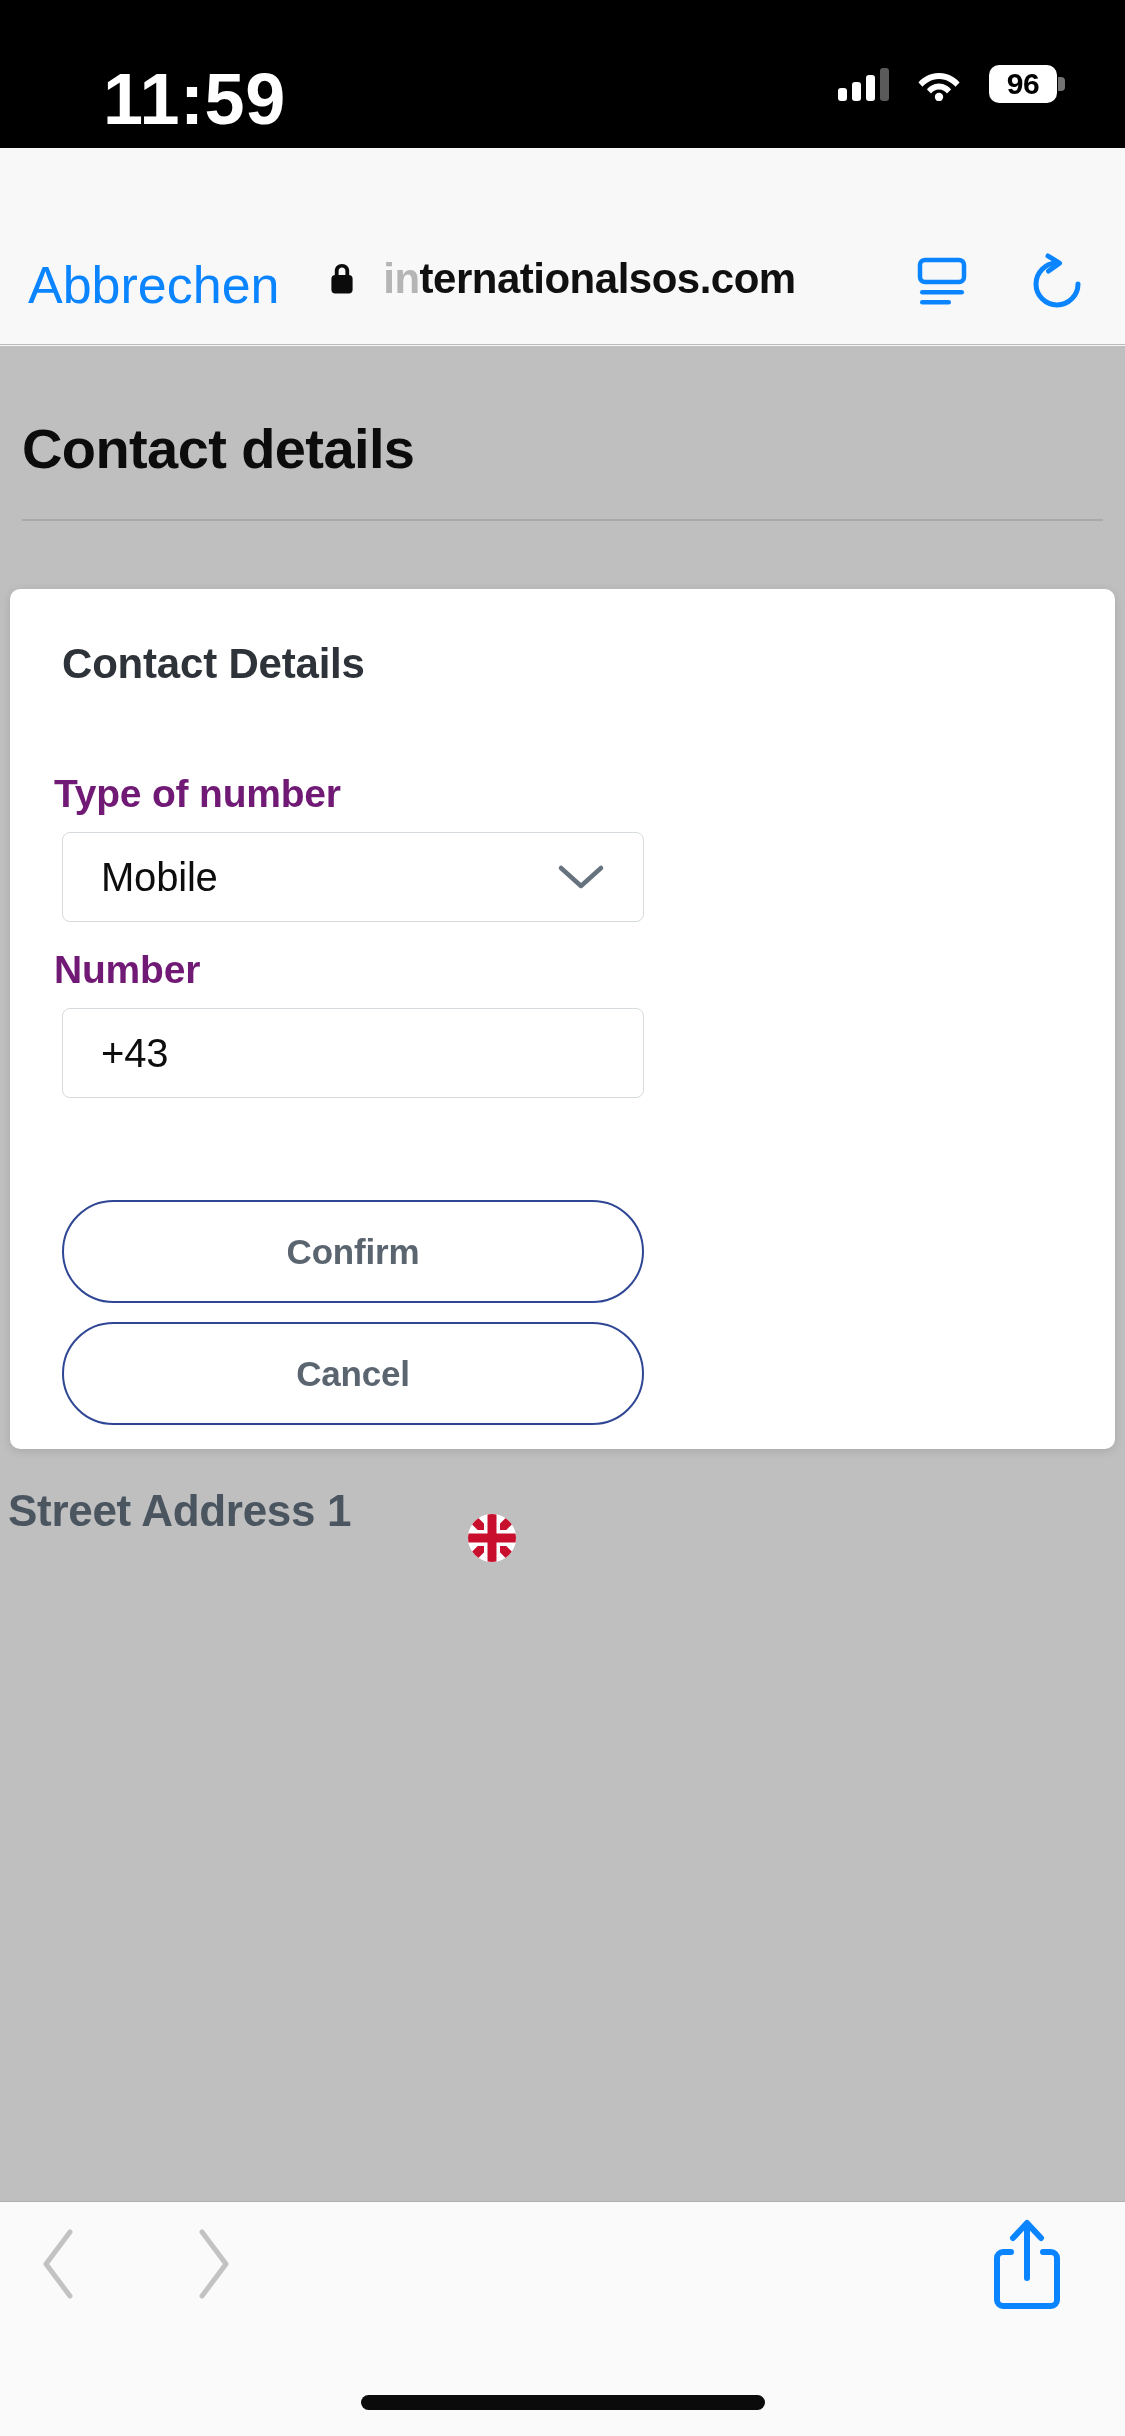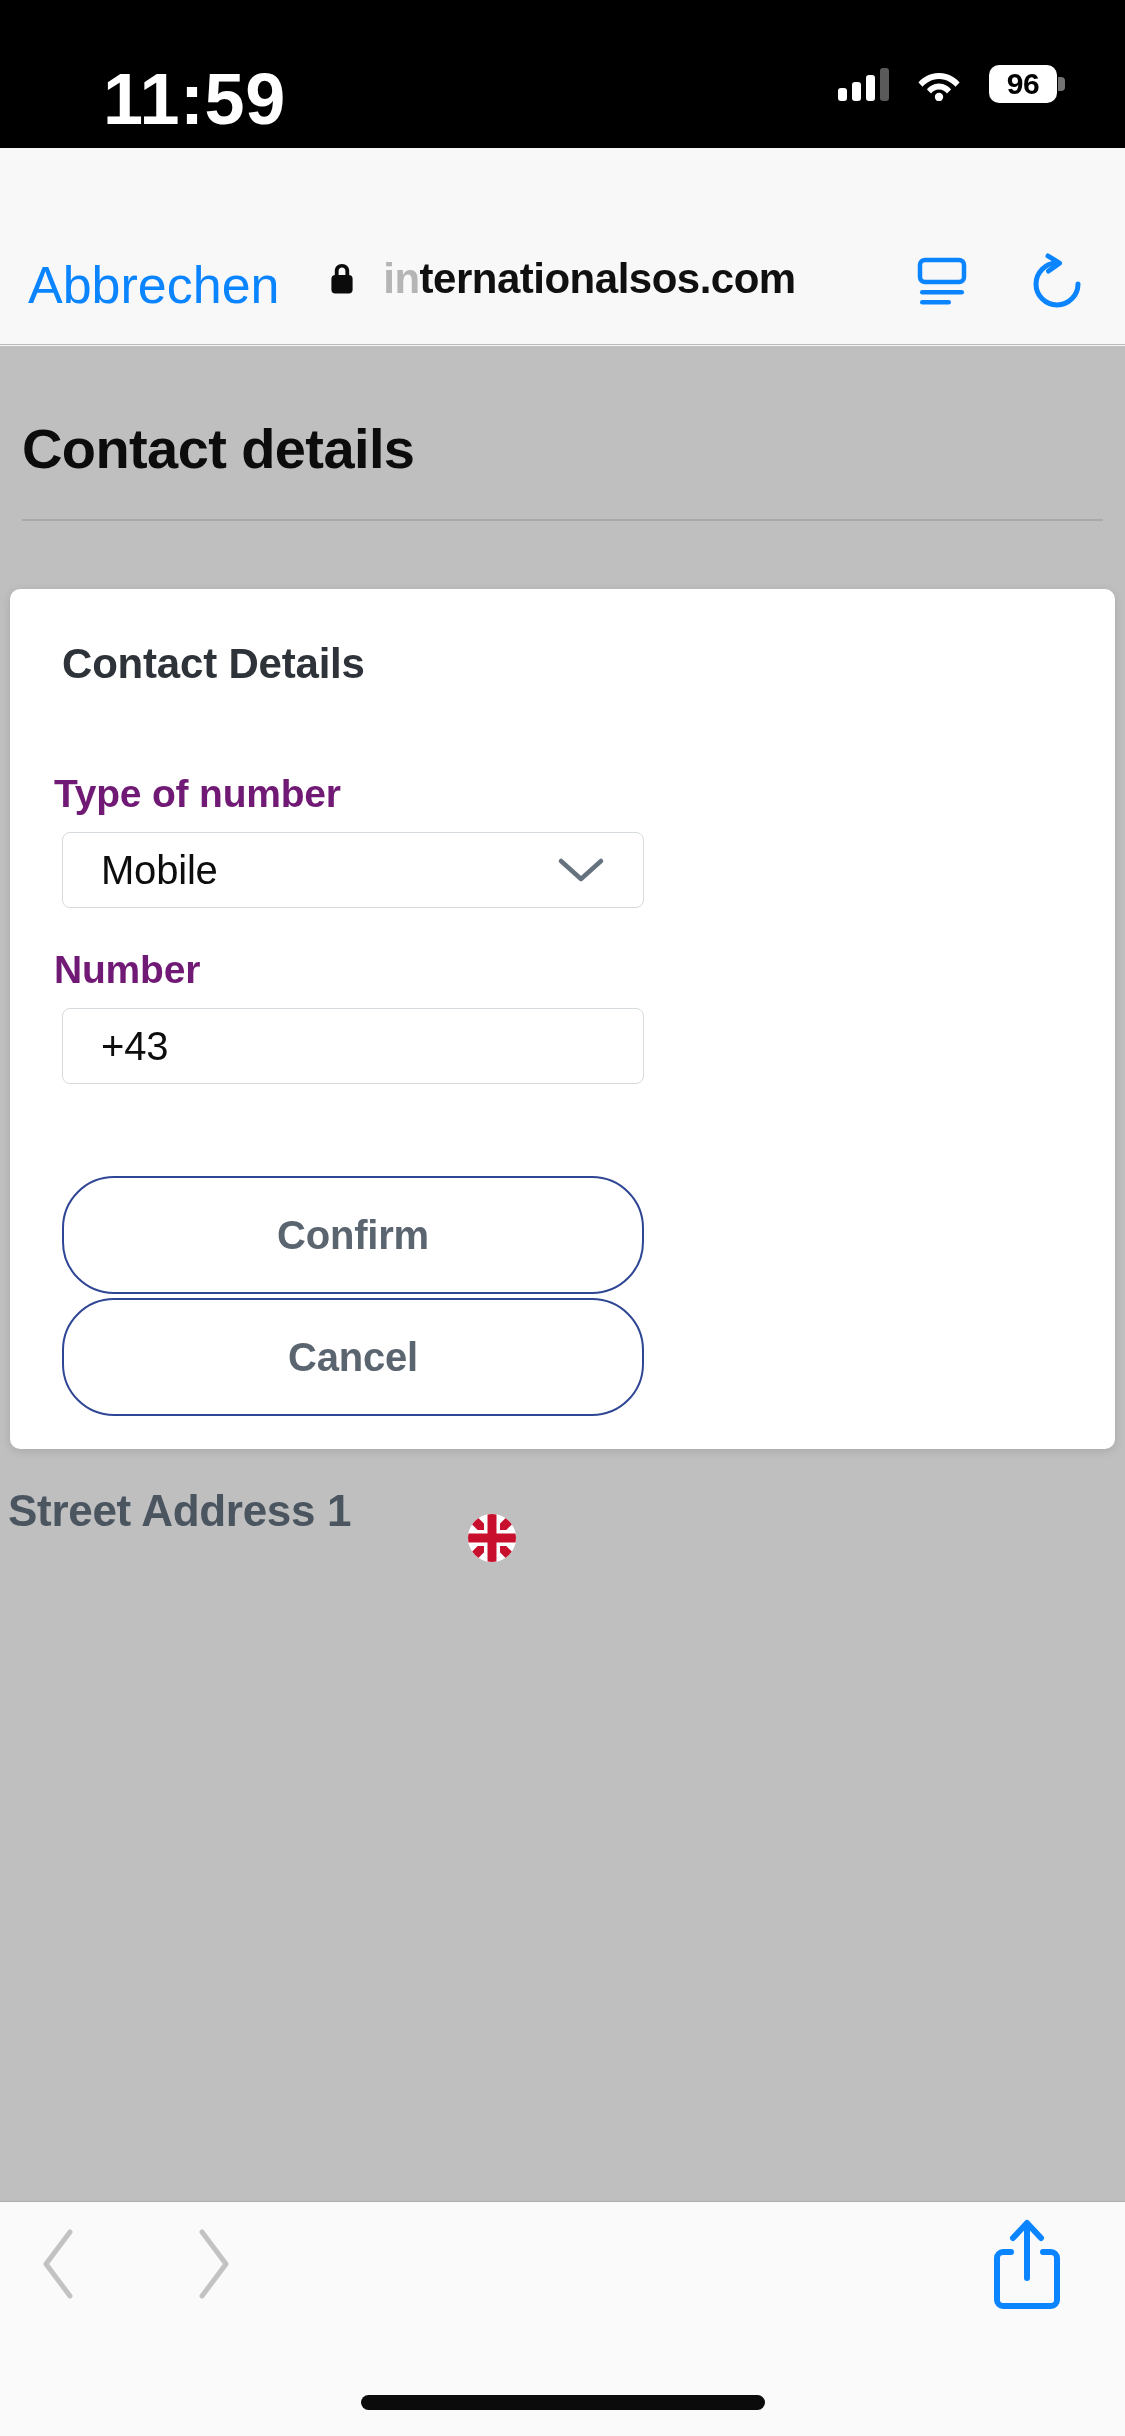--- a/index.html
+++ b/index.html
@@ -244,21 +244,21 @@
     color: #701a75;
     letter-spacing: -0.2px;
   }
   .label-type { top: 183px; }
   .label-number { top: 359px; text-align: right; }
 
   .control {
     position: absolute;
     left: 52px;
     width: 582px;
-    height: 76px;
+    height: 90px;
     border: 1px solid #d4dade;
     border-radius: 8px;
     background: #ffffff;
   }
   .control-select { top: 243px; }
   .control-input  { top: 419px; }
 
   .control-value {
     position: absolute;
     left: 38px;
@@ -273,30 +273,31 @@
     right: 38px;
     top: 50%;
     transform: translateY(-50%);
     width: 48px; height: 28px;
   }
 
   .btn-outline {
     position: absolute;
     left: 52px;
     width: 582px;
-    height: 118px;
+    height: 103px;
     border: 2px solid #2f4694;
     border-radius: 52px;
     background: #ffffff;
-    font-size: 40px;
+    font-size: 35px;
     font-weight: 700;
     color: #5b6570;
     font-family: "Liberation Sans", sans-serif;
     cursor: pointer;
     letter-spacing: -0.2px;
+    margin-top: 24px;
   }
   .btn-confirm { top: 587px; }
   .btn-cancel-modal { top: 709px; }
 
   
   .bottom-bar {
     position: absolute;
     left: 0;
     top: 2201px;
     width: 1125px;

